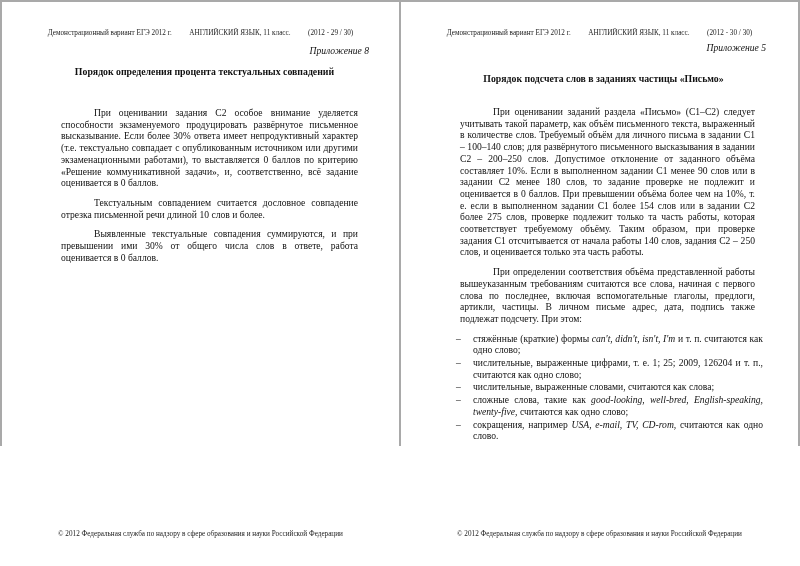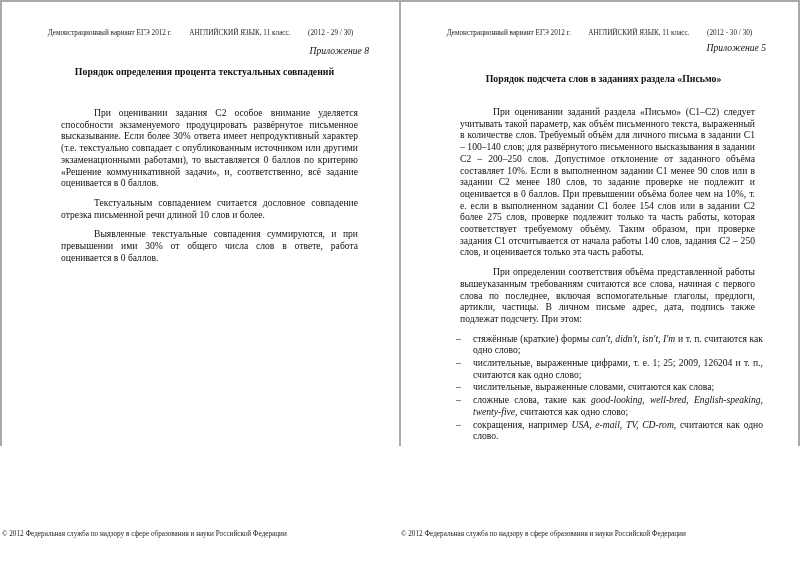--- a/index.html
+++ b/index.html
@@ -99,21 +99,21 @@
       position: absolute;
       left: 4px;
       top: 0;
     }
     .body-text em { font-style: italic; margin-top: 36px; }
     .footer {
       position: absolute;
       bottom: 26px;
       left: 0;
       right: 0;
-      text-align: left;
+      text-align: center;
       font-size: 7.2px;
       white-space: nowrap;
       color: #222;
     }
   </style>
 </head>
 <body>
 
 <div class="spread">
 
@@ -146,21 +146,21 @@
       <span>Демонстрационный вариант ЕГЭ 2012 г.</span>
       <span class="gap"></span>
       <span>АНГЛИЙСКИЙ ЯЗЫК, 11 класс.</span>
       <span class="gap"></span>
       <span>(2012 - 30 / 30)</span>
     </div>
 
     <div class="appendix-label">Приложение 5</div>
 
     <div class="title">
-      <div>Порядок подсчета слов в заданиях раздела «Письмо»</div>
+      <div>Порядок подсчета слов в заданиях частицы «Письмо»</div>
     </div>
 
     <div class="body-text">
       <p>При оценивании заданий раздела «Письмо» (С1–С2) следует учитывать такой параметр, как объём письменного текста, выраженный в количестве слов. Требуемый объём для личного письма в задании С1 – 100–140 слов; для развёрнутого письменного высказывания в задании С2 – 200–250 слов. Допустимое отклонение от заданного объёма составляет 10%. Если в выполненном задании С1 менее 90 слов или в задании С2 менее 180 слов, то задание проверке не подлежит и оценивается в 0 баллов. При превышении объёма более чем на 10%, т. е. если в выполненном задании С1 более 154 слов или в задании С2 более 275 слов, проверке подлежит только та часть работы, которая соответствует требуемому объёму. Таким образом, при проверке задания С1 отсчитывается от начала работы 140 слов, задания С2 – 250 слов, и оценивается только эта часть работы.</p>
       <p>При определении соответствия объёма представленной работы вышеуказанным требованиям считаются все слова, начиная с первого слова по последнее, включая вспомогательные глаголы, предлоги, артикли, частицы. В личном письме адрес, дата, подпись также подлежат подсчету. При этом:</p>
       <ul>
         <li>
           <span class="dash">–</span><span>стяжённые (краткие) формы </span><em>can't, didn't, isn't, I'm</em><span> и т. п. считаются как одно слово;</span>
         </li>
         <li>

